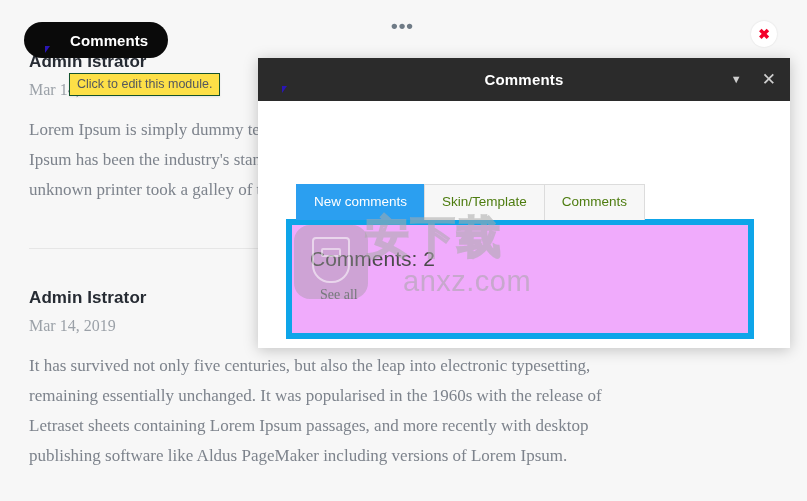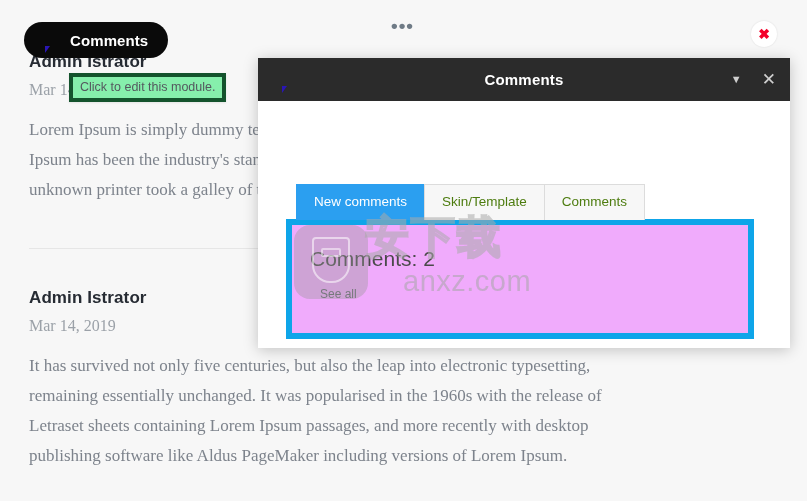--- a/index.html
+++ b/index.html
@@ -128,22 +128,22 @@
     width: 600px;
     height: 1px;
     background: #e6e6e6;
   }
 
   
   .tooltip {
     position: absolute;
     left: 69px;
     top: 73px;
-    background: #86efac;
-    border: 4px solid #14532d;
+    background: #fde047;
+    border: 1px solid #14532d;
     color: #54585e;
     font-family: "Liberation Sans", sans-serif;
     font-size: 12.5px;
     padding: 3px 7px 4px 7px;
     white-space: nowrap;
     z-index: 40;
     box-shadow: 0 1px 2px rgba(0,0,0,.08);
   }
 
   
@@ -282,24 +282,25 @@
     top: 22px;
     font-family: "Liberation Sans", sans-serif;
     font-size: 21px;
     color: #4a4a4a;
     white-space: nowrap;
   }
   .panel-link {
     position: absolute;
     left: 28px;
     top: 62px;
-    font-size: 12px;
+    font-size: 14px;
     color: #63676d;
     text-decoration: none;
     cursor: pointer;
+    font-family: Liberation Serif, serif;
   }
 
   
   .watermark {
     position: absolute;
     left: 36px;
     top: 112px;
     width: 220px;
     height: 110px;
     z-index: 6;

